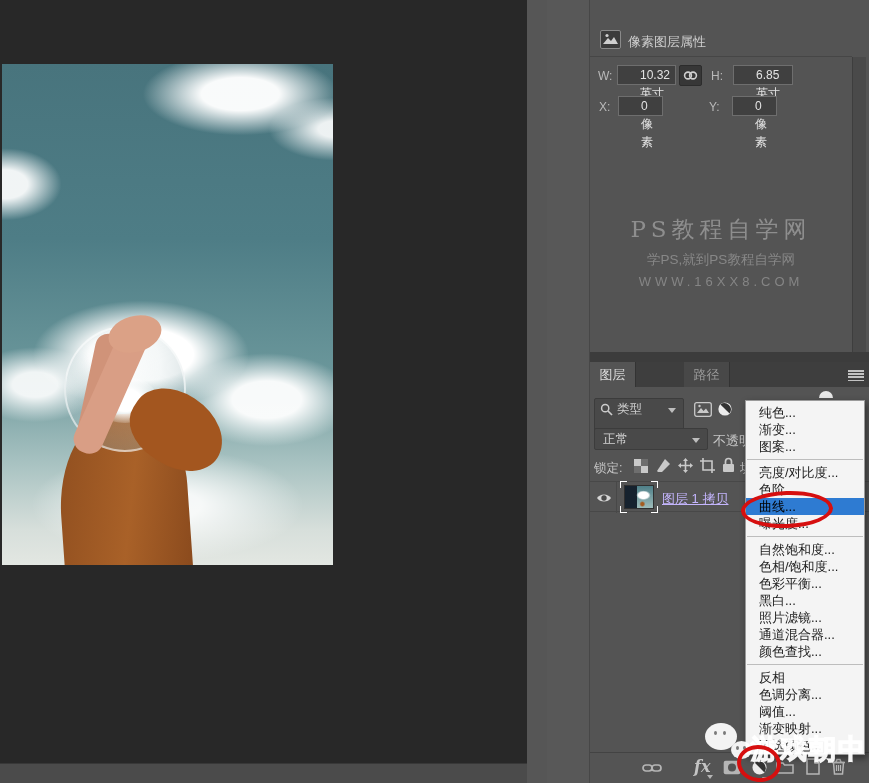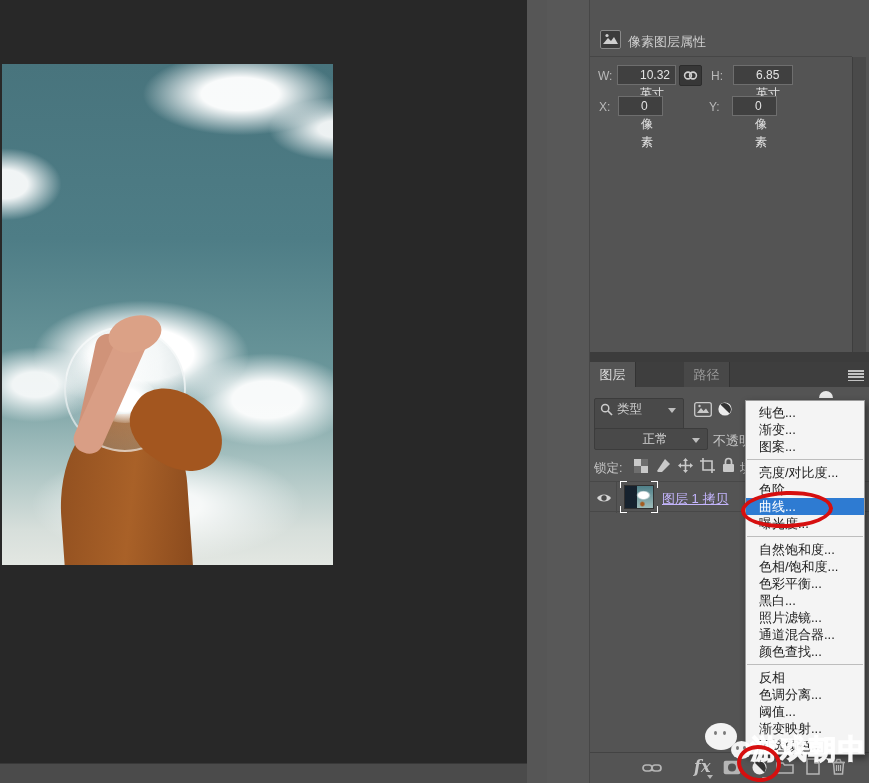--- a/index.html
+++ b/index.html
@@ -63,21 +63,21 @@
   .ps-watermark .l3{font-size:13px;margin-top:5px;letter-spacing:4px;color:#858585;}
   .panel-gap{position:absolute;left:590px;top:352px;width:279px;height:10px;background:#3c3c3c;}
 
   
   #layers{top:362px;height:421px;}
   #layers .tabbar{height:25px;}
   #layers .tab{line-height:25px;font-size:13px;}
   .layers-body{position:absolute;left:0;top:25px;width:279px;height:396px;background:#545454;}
   .search-box{position:absolute;left:4px;top:11px;width:90px;height:39px;background:#494949;border:1px solid #3c3c3c;border-radius:2px;color:#cccccc;font-size:12.5px;line-height:20px;padding-left:22px;}
   .mini-icon{position:absolute;}
-  .blend-dd{position:absolute;left:4px;top:41px;width:114px;height:22px;background:#494949;border:1px solid #3c3c3c;border-radius:2px;color:#d2d2d2;font-size:12.5px;line-height:20px;padding-left:8px;text-align:center;}
+  .blend-dd{position:absolute;left:4px;top:41px;width:114px;height:22px;background:#494949;border:1px solid #3c3c3c;border-radius:2px;color:#d2d2d2;font-size:12.5px;line-height:20px;padding-left:8px;}
   .opacity-lbl{position:absolute;left:123px;top:45px;font-size:13px;color:#c4c4c4;}
   .lock-lbl{position:absolute;left:4px;top:73px;font-size:12.5px;color:#c4c4c4;}
   .fill-lbl{position:absolute;left:150px;top:73px;font-size:12.5px;color:#c4c4c4;}
   .layer-row{position:absolute;left:0;width:279px;height:31px;border-bottom:1px solid #484848;}
   .eye-cell{position:absolute;left:0;top:0;width:27px;height:31px;border-right:1px solid #484848;}
   .eye{position:absolute;left:6px;top:10px;}
   .thumb-wrap{position:absolute;left:34px;top:3px;width:30px;height:24px;}
   .thumb{position:absolute;inset:0;background:
     radial-gradient(circle at 62% 82%, #a45c20 0 1.5px, rgba(0,0,0,0) 3px),
     radial-gradient(ellipse 9px 6px at 66% 42%, #ffffff 55%, rgba(255,255,255,0) 80%),
@@ -98,21 +98,21 @@
   .layers-toolbar{position:absolute;left:0;top:365px;width:279px;height:31px;border-top:1px solid #434343;}
   .tool{position:absolute;top:6px;}
   .fx-label{font-family:"DejaVu Serif",serif;font-style:italic;font-weight:bold;font-size:16px;color:#c4c4c4;}
   .tri-tiny{position:absolute;width:0;height:0;border-left:3px solid transparent;border-right:3px solid transparent;border-top:4px solid #b5b5b5;}
   .peek-icon{position:absolute;left:229px;top:4px;width:14px;height:7px;border-radius:7px 7px 0 0;background:#e8e8e8;}
 
   
   .menu{position:absolute;left:745px;top:400px;width:120px;height:355px;background:#f4f4f4;
     border:1px solid #9a9a9a;box-shadow:2px 3px 7px rgba(0,0,0,.45);z-index:10;padding-top:3px;}
   .menu-item{height:17px;line-height:17px;padding-left:13px;font-size:13px;color:#1c1c1c;white-space:nowrap;}
-  .menu-item.hl{background:#2e7bd2;color:#ffffff;}
+  .menu-item.hl{background:#2e7bd2;color:#000000;}
   .menu-sep{height:1px;background:#bdbdbd;margin:4px 1px;}
 
   
   .red-ellipse{position:absolute;border:4px solid #d60f0f;border-radius:50%;z-index:30;}
   #red-curves{left:741px;top:491px;width:92px;height:37px;transform:rotate(-2deg);}
   #red-tool{left:737px;top:745px;width:44px;height:37px;transform:rotate(8deg);}
   .wechat{position:absolute;left:705px;top:723px;z-index:20;}
   .bubble{position:absolute;background:rgba(255,255,255,.93);border-radius:50%;}
   .bubble.big{left:0;top:0;width:32px;height:27px;}
   .bubble.small{left:26px;top:18px;width:21px;height:18px;}
@@ -165,20 +165,25 @@
           </svg>
       </div>
       <span class="lbl" style="left:121px;top:47px;">H:</span>
       <div class="field" style="left:143px;top:43px;width:60px;">6.85 英寸</div>
 
       <span class="lbl" style="left:9px;top:78px;">X:</span>
       <div class="field" style="left:28px;top:74px;width:45px;">0 像素</div>
       <span class="lbl" style="left:119px;top:78px;">Y:</span>
       <div class="field" style="left:142px;top:74px;width:45px;">0 像素</div>
 
+      <div class="ps-watermark">
+        <div class="l1">PS教程自学网</div>
+        <div class="l2">学PS,就到PS教程自学网</div>
+        <div class="l3">WWW.16XX8.COM</div>
+      </div>
       <div class="props-scroll"></div>
     </div>
   </div>
   <div class="panel-gap"></div>
 
   <div id="layers" class="panel">
     <div class="tabbar">
       <div class="tab active" style="left:0;width:46px;">图层</div>
       <div class="tab" style="left:47px;width:30px;margin-left:48px;">通道</div>
       <div class="tab" style="left:94px;width:46px;">路径</div>

